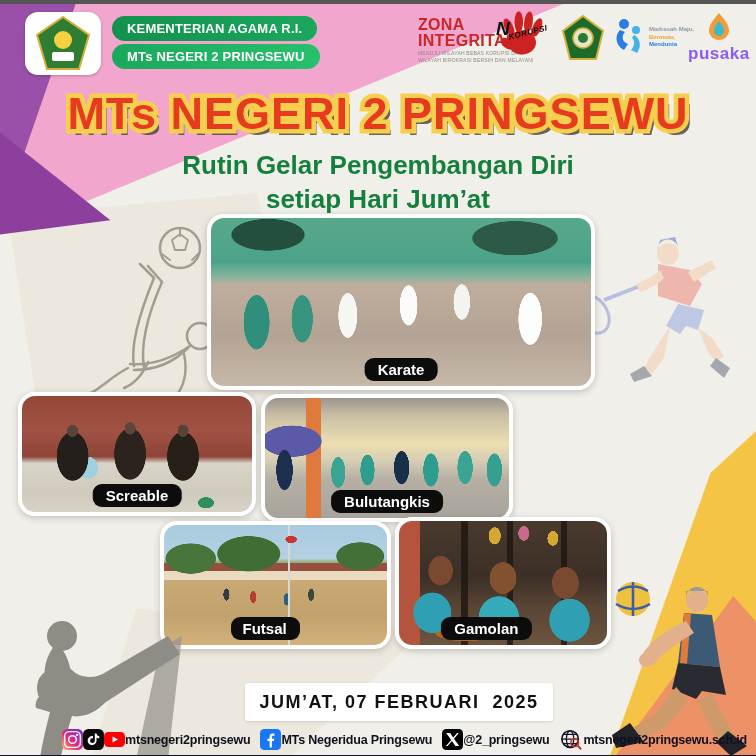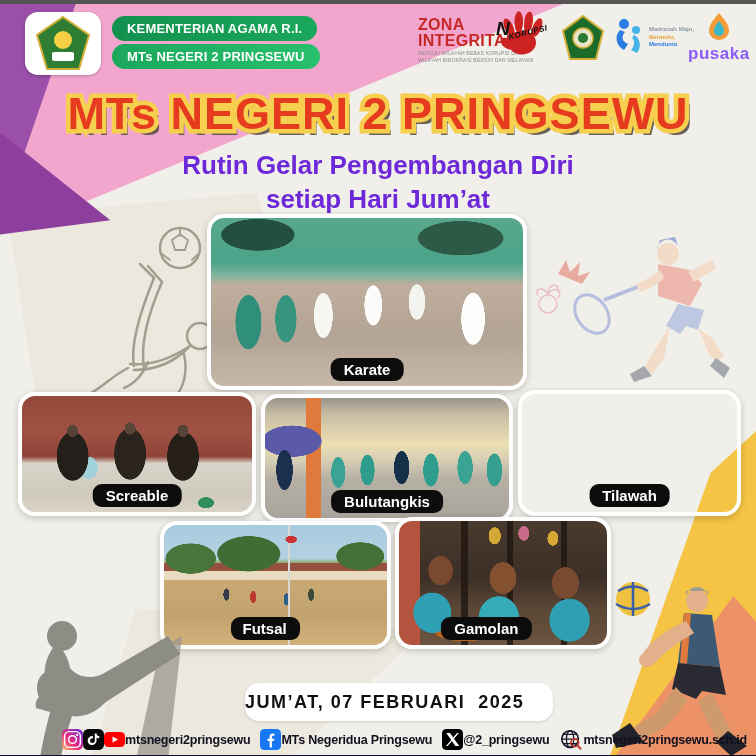--- a/index.html
+++ b/index.html
@@ -36,28 +36,28 @@
   .madrasah .m2{color:#e8a33a;font-size:6px;font-weight:700;}
   .madrasah .m3{color:#2a7de1;font-size:6px;font-weight:700;}
   .pusaka{position:absolute;left:688px;top:8px;text-align:center;}
   .pusaka .ptext{font-size:17px;font-weight:700;color:#8b5cf6;letter-spacing:.5px;margin-top:0px;}
 
   
   .title-wrap{position:absolute;left:0;right:0;top:84px;text-align:center;height:60px;}
   .title-layer{position:absolute;left:0;right:0;top:0;font-size:45px;font-weight:900;letter-spacing:1px;white-space:nowrap;}
   .title-stroke{color:#f7cf4e;-webkit-text-stroke:9px #f7cf4e;text-shadow:5px 6px 0 rgba(82,72,62,.85);}
   .title-fill{color:#e63b1f;}
-  .subtitle{position:absolute;left:0;right:0;text-align:center;font-size:26px;font-weight:800;color:#6d28d9;}
+  .subtitle{position:absolute;left:0;right:0;text-align:center;font-size:26px;font-weight:800;color:#15803d;}
   .sub1{top:146px;}
   .sub2{top:180px;}
 
   
   .tile{position:absolute;border:4px solid #fff;border-radius:17px;box-shadow:0 2px 7px rgba(0,0,0,.2);overflow:hidden;}
   .pill{position:absolute;left:50%;transform:translateX(-50%);bottom:5px;background:#0c0c0c;color:#fff;font-weight:700;border-radius:9px;padding:3px 13px;font-size:15px;white-space:nowrap;}
-  .tile-karate{left:207px;top:210px;width:320px;height:176px;background:
+  .tile-karate{left:207px;top:210px;width:388px;height:176px;background:
     radial-gradient(22px 46px at 12% 62%,#2f8f7a 0 58%,transparent 60%),
     radial-gradient(18px 40px at 24% 60%,#37947e 0 58%,transparent 60%),
     radial-gradient(16px 38px at 36% 58%,#f6f6f3 0 58%,transparent 60%),
     radial-gradient(15px 34px at 52% 52%,#fbfbf9 0 58%,transparent 60%),
     radial-gradient(14px 30px at 66% 50%,#f3f3ef 0 58%,transparent 60%),
     radial-gradient(20px 44px at 84% 60%,#fdfdfc 0 58%,transparent 60%),
     radial-gradient(60px 26px at 15% 10%,#244f3e 0 60%,transparent 62%),
     radial-gradient(70px 28px at 80% 12%,#2d5a46 0 60%,transparent 62%),
     linear-gradient(180deg,#59a88b 0%,#4aa389 26%,#7fb39d 34%,#bfae9d 40%,#b3a394 70%,#c6b8a8 100%);}
   .tile-screable{left:18px;top:388px;width:238px;height:124px;background:
@@ -116,21 +116,21 @@
     radial-gradient(30px 32px at 16% 74%,#2fa0b4 0 62%,transparent 64%),
     radial-gradient(32px 34px at 48% 78%,#35aab8 0 62%,transparent 64%),
     radial-gradient(32px 34px at 82% 80%,#2fa0b4 0 62%,transparent 64%),
     radial-gradient(46px 13px at 32% 90%,#b5651d 0 65%,transparent 67%),
     linear-gradient(90deg,#b5543e 0 10%,transparent 10% 30%,rgba(30,22,16,.8) 30% 33%,transparent 33% 52%,rgba(30,22,16,.8) 52% 55%,transparent 55% 78%,rgba(30,22,16,.8) 78% 81%,transparent 81%),
     linear-gradient(180deg,#4a3a2e 0%,#3c2f26 45%,#5a4636 70%,#6b543f 100%);}
   .pill-futsal{transform:translateX(-65%);padding-left:12px;}
   .pill-gamolan{left:42%;}
 
   
-  .date-box{position:absolute;left:245px;top:679px;width:308px;height:38px;background:#fff;border-radius:14px;display:flex;align-items:center;justify-content:flex-start;box-shadow:0 1px 3px rgba(0,0,0,.12);}
+  .date-box{position:absolute;left:245px;top:679px;width:308px;height:38px;background:#fff;border-radius:3px;display:flex;align-items:center;justify-content:center;box-shadow:0 1px 3px rgba(0,0,0,.12);}
   .date-box span{font-size:18px;font-weight:800;color:#111;letter-spacing:1.5px;white-space:pre;}
 
   
   .footer{position:absolute;left:62px;right:4px;top:724px;display:flex;align-items:center;gap:10px;}
   .fgroup{display:flex;align-items:center;gap:0;}
   .ftext{font-size:12.5px;font-weight:800;color:#10101e;white-space:nowrap;letter-spacing:-.2px;}
   .bottom-bar{position:absolute;left:0;right:0;bottom:0;height:5px;background:#10102c;}
 
   
   .sk{position:absolute;}
@@ -259,23 +259,20 @@
 
   <div class="tile tile-karate">
     <span class="pill">Karate</span>
   </div>
   <div class="tile tile-screable">
     <span class="pill">Screable</span>
   </div>
   <div class="tile tile-bulutangkis">
     <span class="pill">Bulutangkis</span>
   </div>
-  <div class="tile tile-tilawah">
-    <span class="pill">Tilawah</span>
-  </div>
   <div class="tile tile-futsal">
     <span class="pill pill-futsal">Futsal</span>
   </div>
   <div class="tile tile-gamolan">
     <span class="pill pill-gamolan">Gamolan</span>
   </div>
 
   <svg class="sk sk-taekwondo" width="200" height="166" viewBox="0 0 200 166">
     <path d="M150 54 L172 42 L158 166 L126 166 Z" fill="#98968e" opacity=".75"></path>
     <circle cx="52" cy="42" r="15" fill="#8d8c85"></circle>

